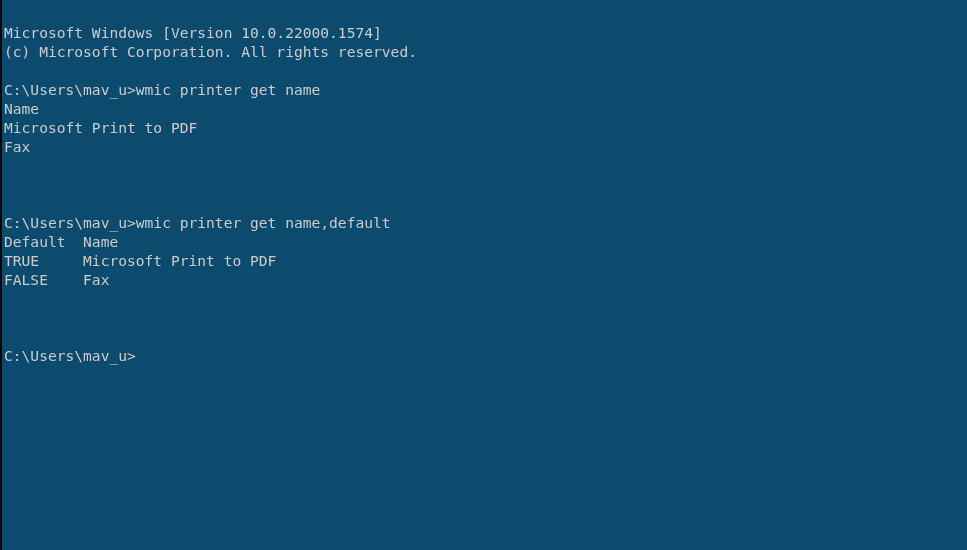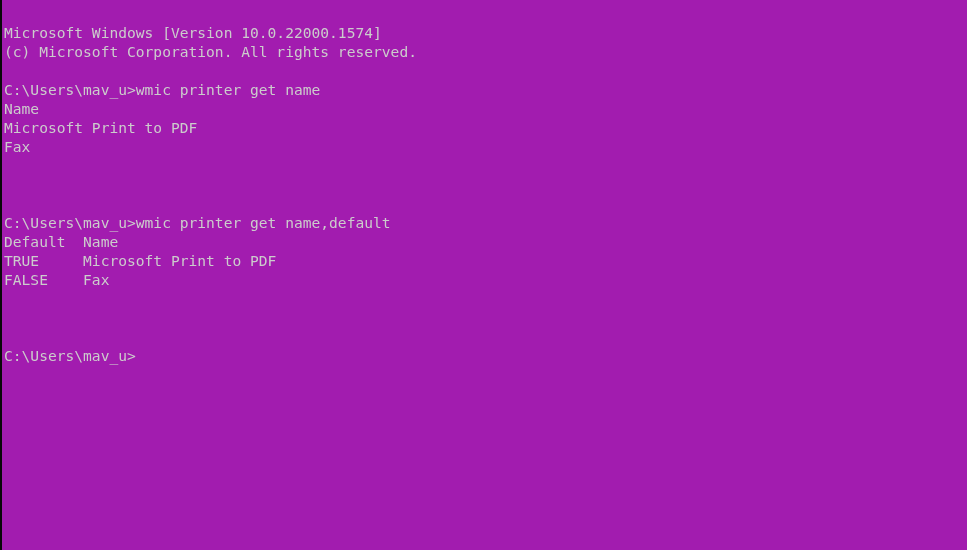--- a/index.html
+++ b/index.html
@@ -5,21 +5,21 @@
 <style>
   html, body {
     margin: 0;
     padding: 0;
     background: #0c0c0c;
   }
   #terminal-window {
     position: relative;
     width: 967px;
     height: 550px;
-    background: #a21caf;
+    background: #0c4a6e;
     overflow: hidden;
     font-family: "DejaVu Sans Mono", "Liberation Mono", monospace;
   }
   
   #left-edge {
     position: absolute;
     left: 0;
     top: 0;
     width: 2px;
     height: 550px;

